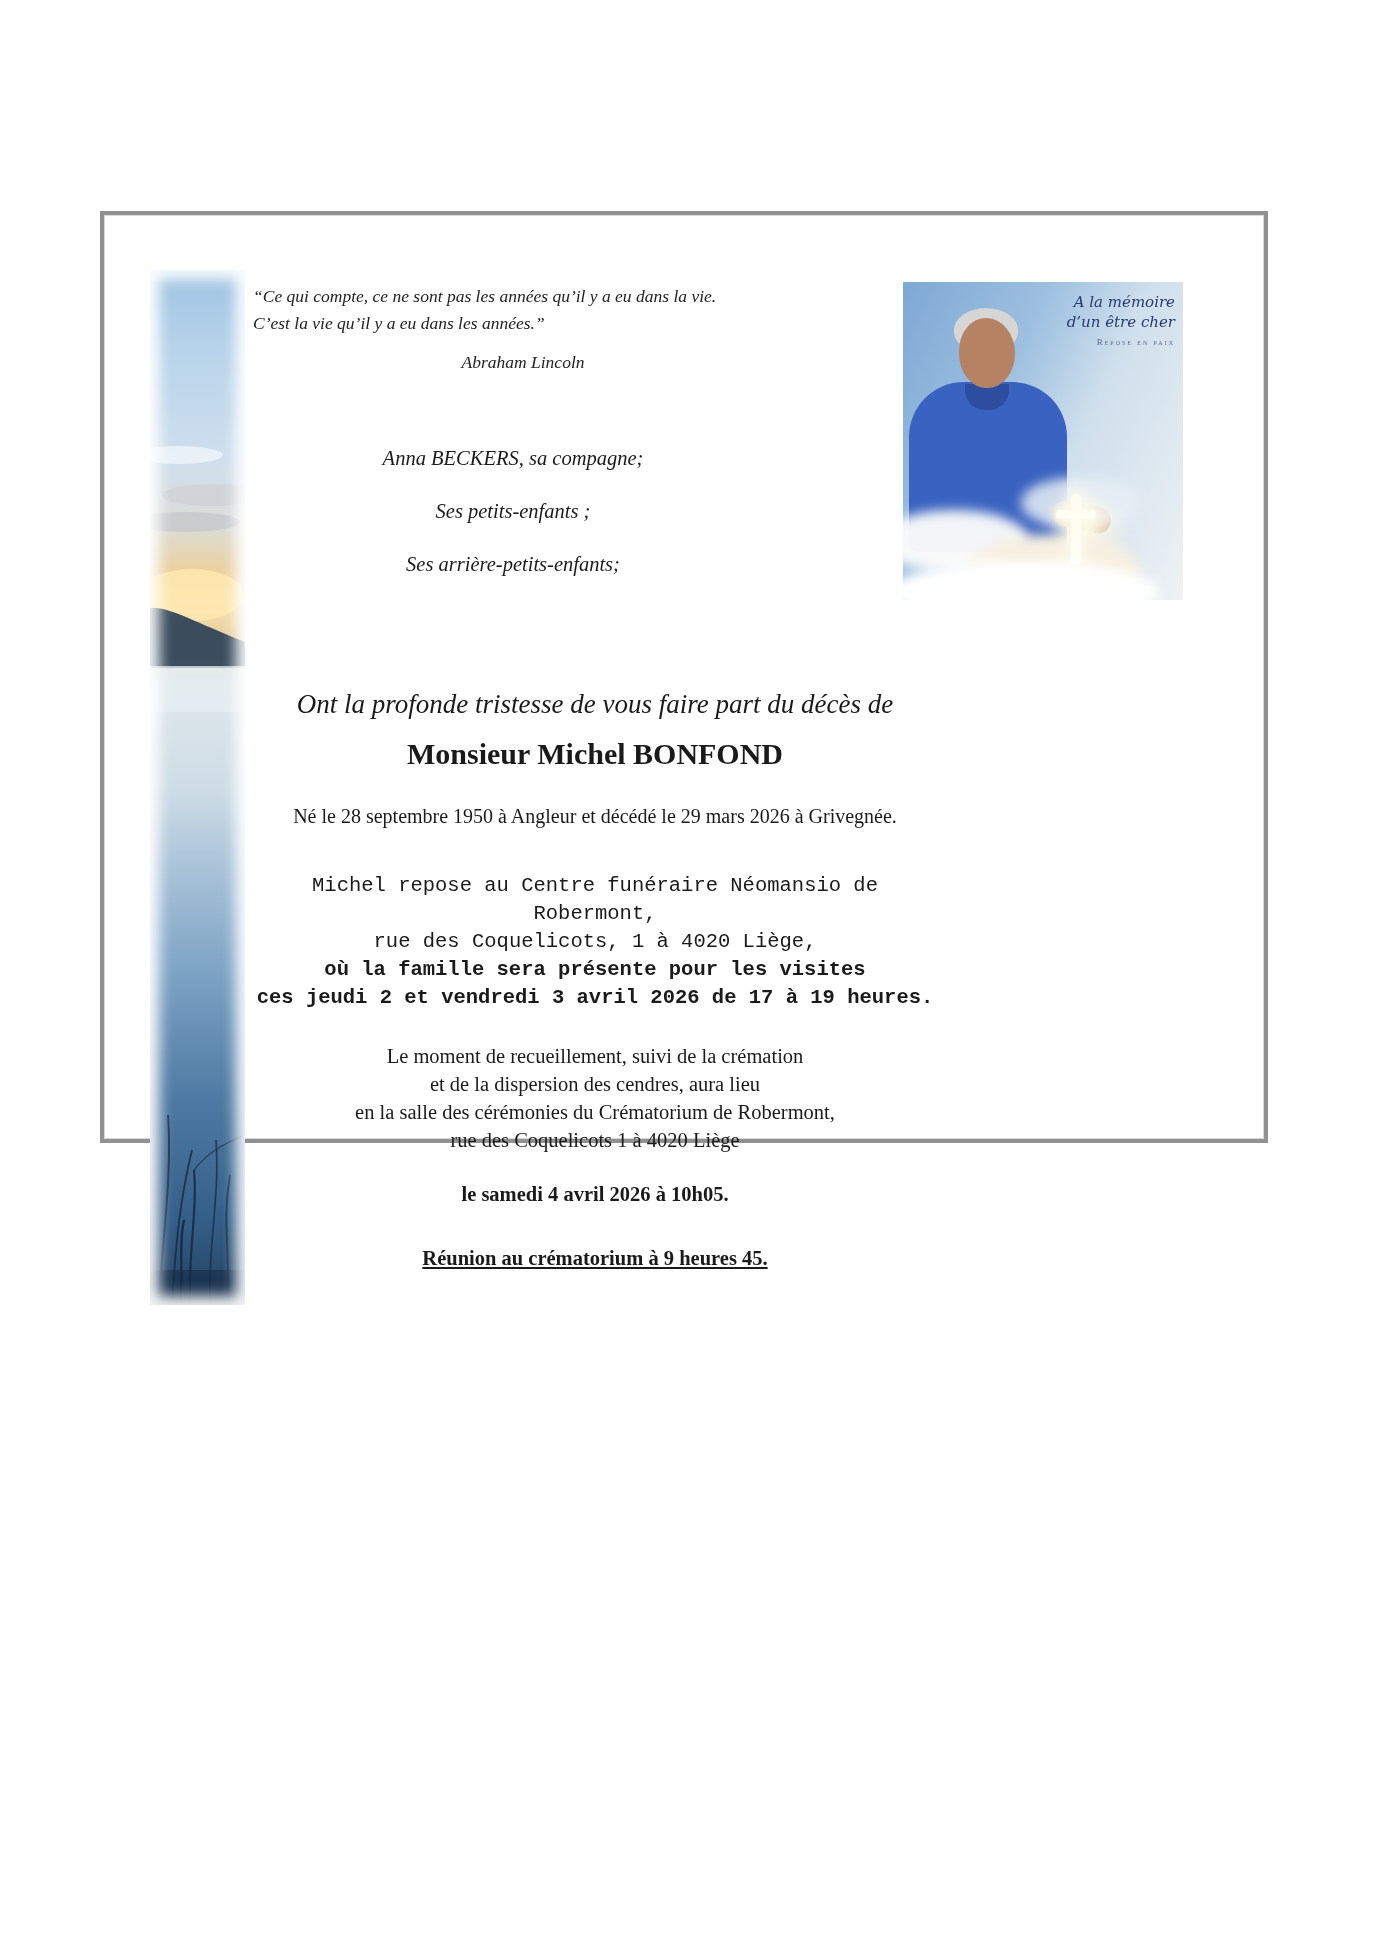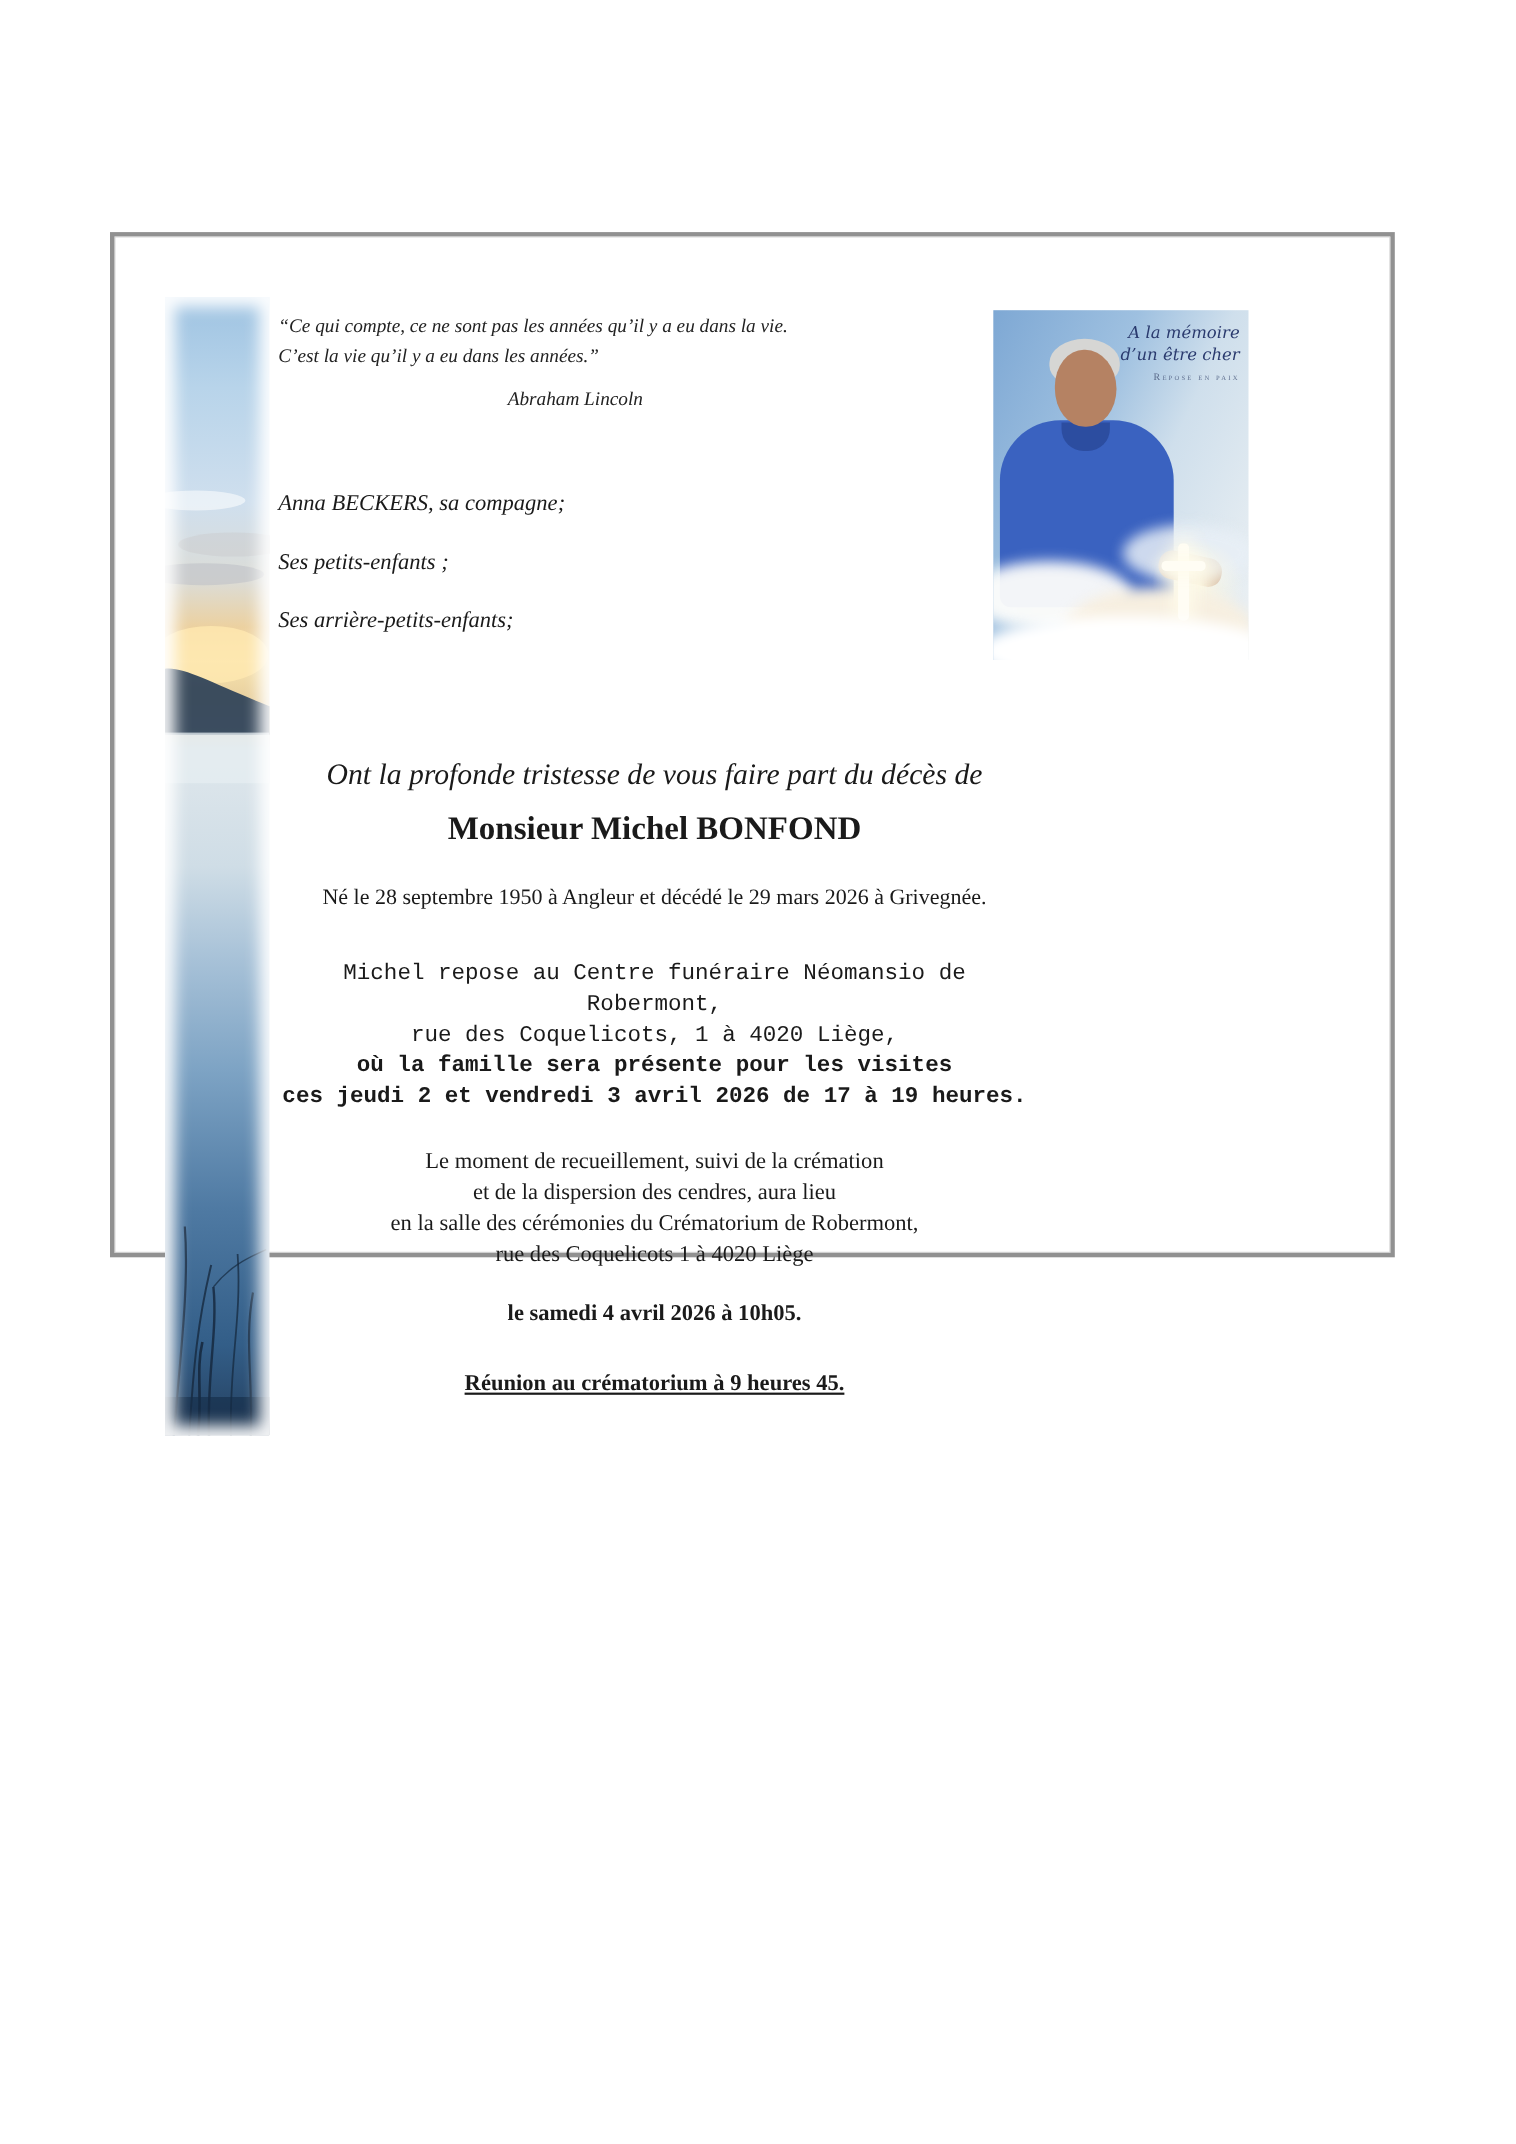--- a/index.html
+++ b/index.html
@@ -38,20 +38,21 @@
   .quote-author {
     margin-top:12px; margin-left:100px; width:340px; text-align:center;
     font-size:17.5px;
   }
   
   .photo {
     position:absolute; left:799px; top:67px;
     width:232px; height:318px;
     overflow:hidden;
     background:linear-gradient(115deg,#7ea8d4 0%, #9ec0e0 35%, #cfdfec 58%, #eef2f4 100%);
+    padding-left:48px;
   }
   .photo-caption {
     position:absolute; top:10px; right:8px; text-align:right;
     color:#2a3a6e; z-index:5;
   }
   .photo-caption .cap-script {
     font-family:"DejaVu Serif", serif; font-style:italic;
     font-size:15px; line-height:20px;
   }
   .photo-caption .cap-small {
@@ -94,21 +95,21 @@
     box-shadow:0 0 16px 5px rgba(255,252,235,.95);
   }
   .cross .h {
     position:absolute; left:3px; top:16px; width:40px; height:9px;
     background:#fffdf4; border-radius:4px;
     box-shadow:0 0 14px 4px rgba(255,252,235,.95);
   }
   
   .family {
     position:absolute; left:149px; top:229px; width:520px;
-    font-style:italic; font-size:20.5px; line-height:28px;
+    font-style:italic; font-size:20.5px; line-height:28px;text-align:center;
   }
   .family .family-line { margin:0 0 25px 0; }
   
   .main-column {
     position:absolute; left:146px; top:475px; width:690px;
     text-align:center; font-size:20.5px; line-height:28px;
   }
   .intro { margin:0; font-size:27px;font-style:italic; }
   .deceased-name { margin:16px 0 0 0; font-size:30px; font-weight:bold; line-height:40px; }
   .birth-death { margin:28px 0 0 0; font-size:20px; }

